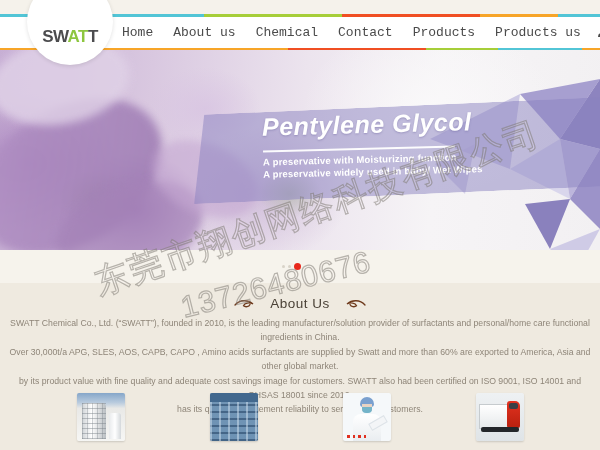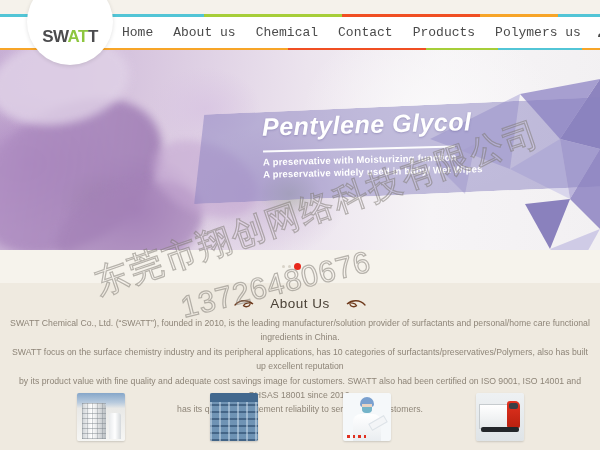--- a/index.html
+++ b/index.html
@@ -125,21 +125,21 @@
   <div class="topbar-bg"></div>
   <div class="stripe-top"></div>
 
   <div class="header">
     <div class="nav">
       <div class="item">Home</div>
       <div class="item">About us</div>
       <div class="item">Chemical</div>
       <div class="item">Contact</div>
       <div class="item">Products</div>
-      <div class="item">Polymers us</div>
+      <div class="item">Products us</div>
       <div class="nav-icons">
         <div class="icon-user"></div>
         <div class="caret"></div>
         <div class="icon-search"></div>
         <div class="caret"></div>
       </div>
     </div>
   </div>
   <div class="stripe-bottom"></div>
 
@@ -191,21 +191,21 @@
       <svg class="curl" viewBox="0 0 27 11">
         <path d="M1 7 C6 1.5, 14 1.5, 19 6 C15.5 4, 10.5 5, 9.5 7.8 C11.5 9.5, 15 8.8, 16 6.5" stroke="#6e3a1c" fill="none" stroke-width="1.3" stroke-linecap="round"></path>
       </svg>
       <div class="about-title">About Us</div>
       <svg class="curl flip" viewBox="0 0 27 11">
         <path d="M1 7 C6 1.5, 14 1.5, 19 6 C15.5 4, 10.5 5, 9.5 7.8 C11.5 9.5, 15 8.8, 16 6.5" stroke="#6e3a1c" fill="none" stroke-width="1.3" stroke-linecap="round"></path>
       </svg>
     </div>
     <div class="about-text">
       <div>SWATT Chemical Co., Ltd. (“SWATT”), founded in 2010, is the leading manufacturer/solution provider of surfactants and personal/home care functional ingredients in China.</div>
-      <div>SWATT focus on the surface chemistry industry and its peripheral applications, has 10 categories of surfactants/preservatives/Polymers, also has built up excellent reputation</div>
+      <div>Over 30,000t/a APG, SLES, AOS, CAPB, CAPO , Amino acids surfactants are supplied by Swatt and more than 60% are exported to America, Asia and other global market.</div>
       <div>by its product value with fine quality and adequate cost savings image for customers. SWATT also had been certified on ISO 9001, ISO 14001 and OHSAS 18001 since 2012,</div>
       <div>has its quality management reliability to serve global customers.</div>
     </div>
 
     <div class="gallery">
       <div class="tile tile-factory">
         <div class="tf-tank"></div>
           <div class="tf-grid"></div>
           <div class="tf-silo"></div>
       </div>

